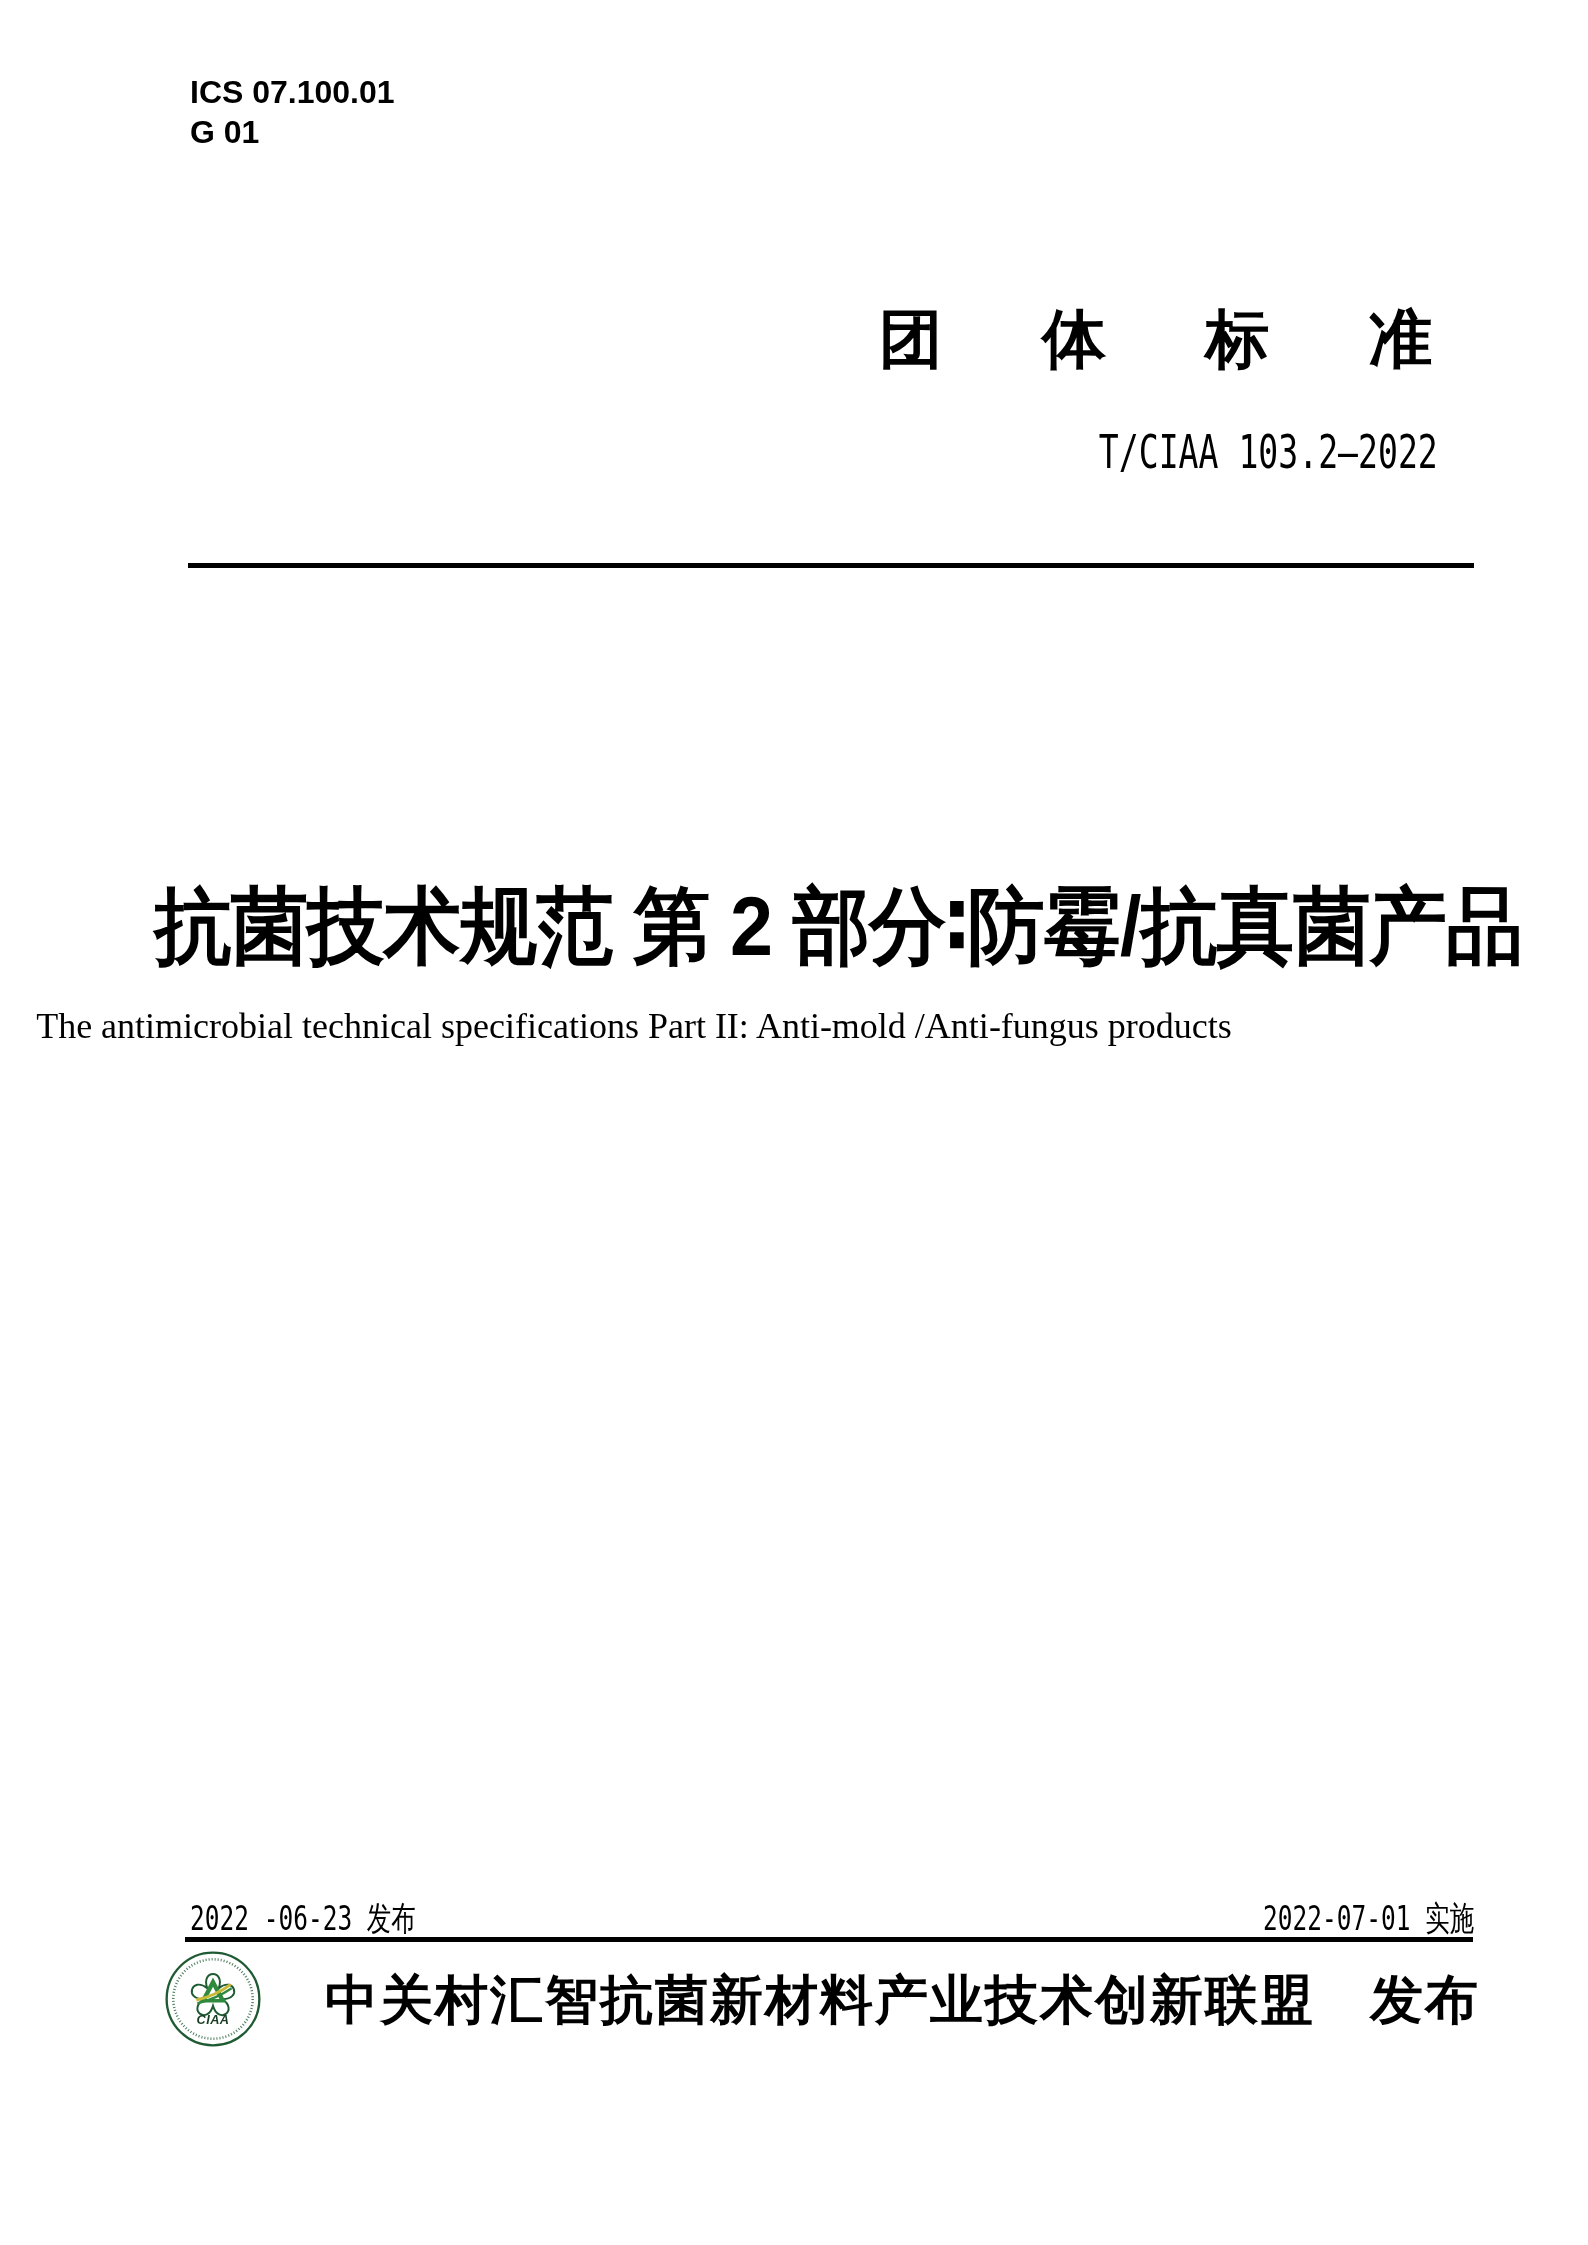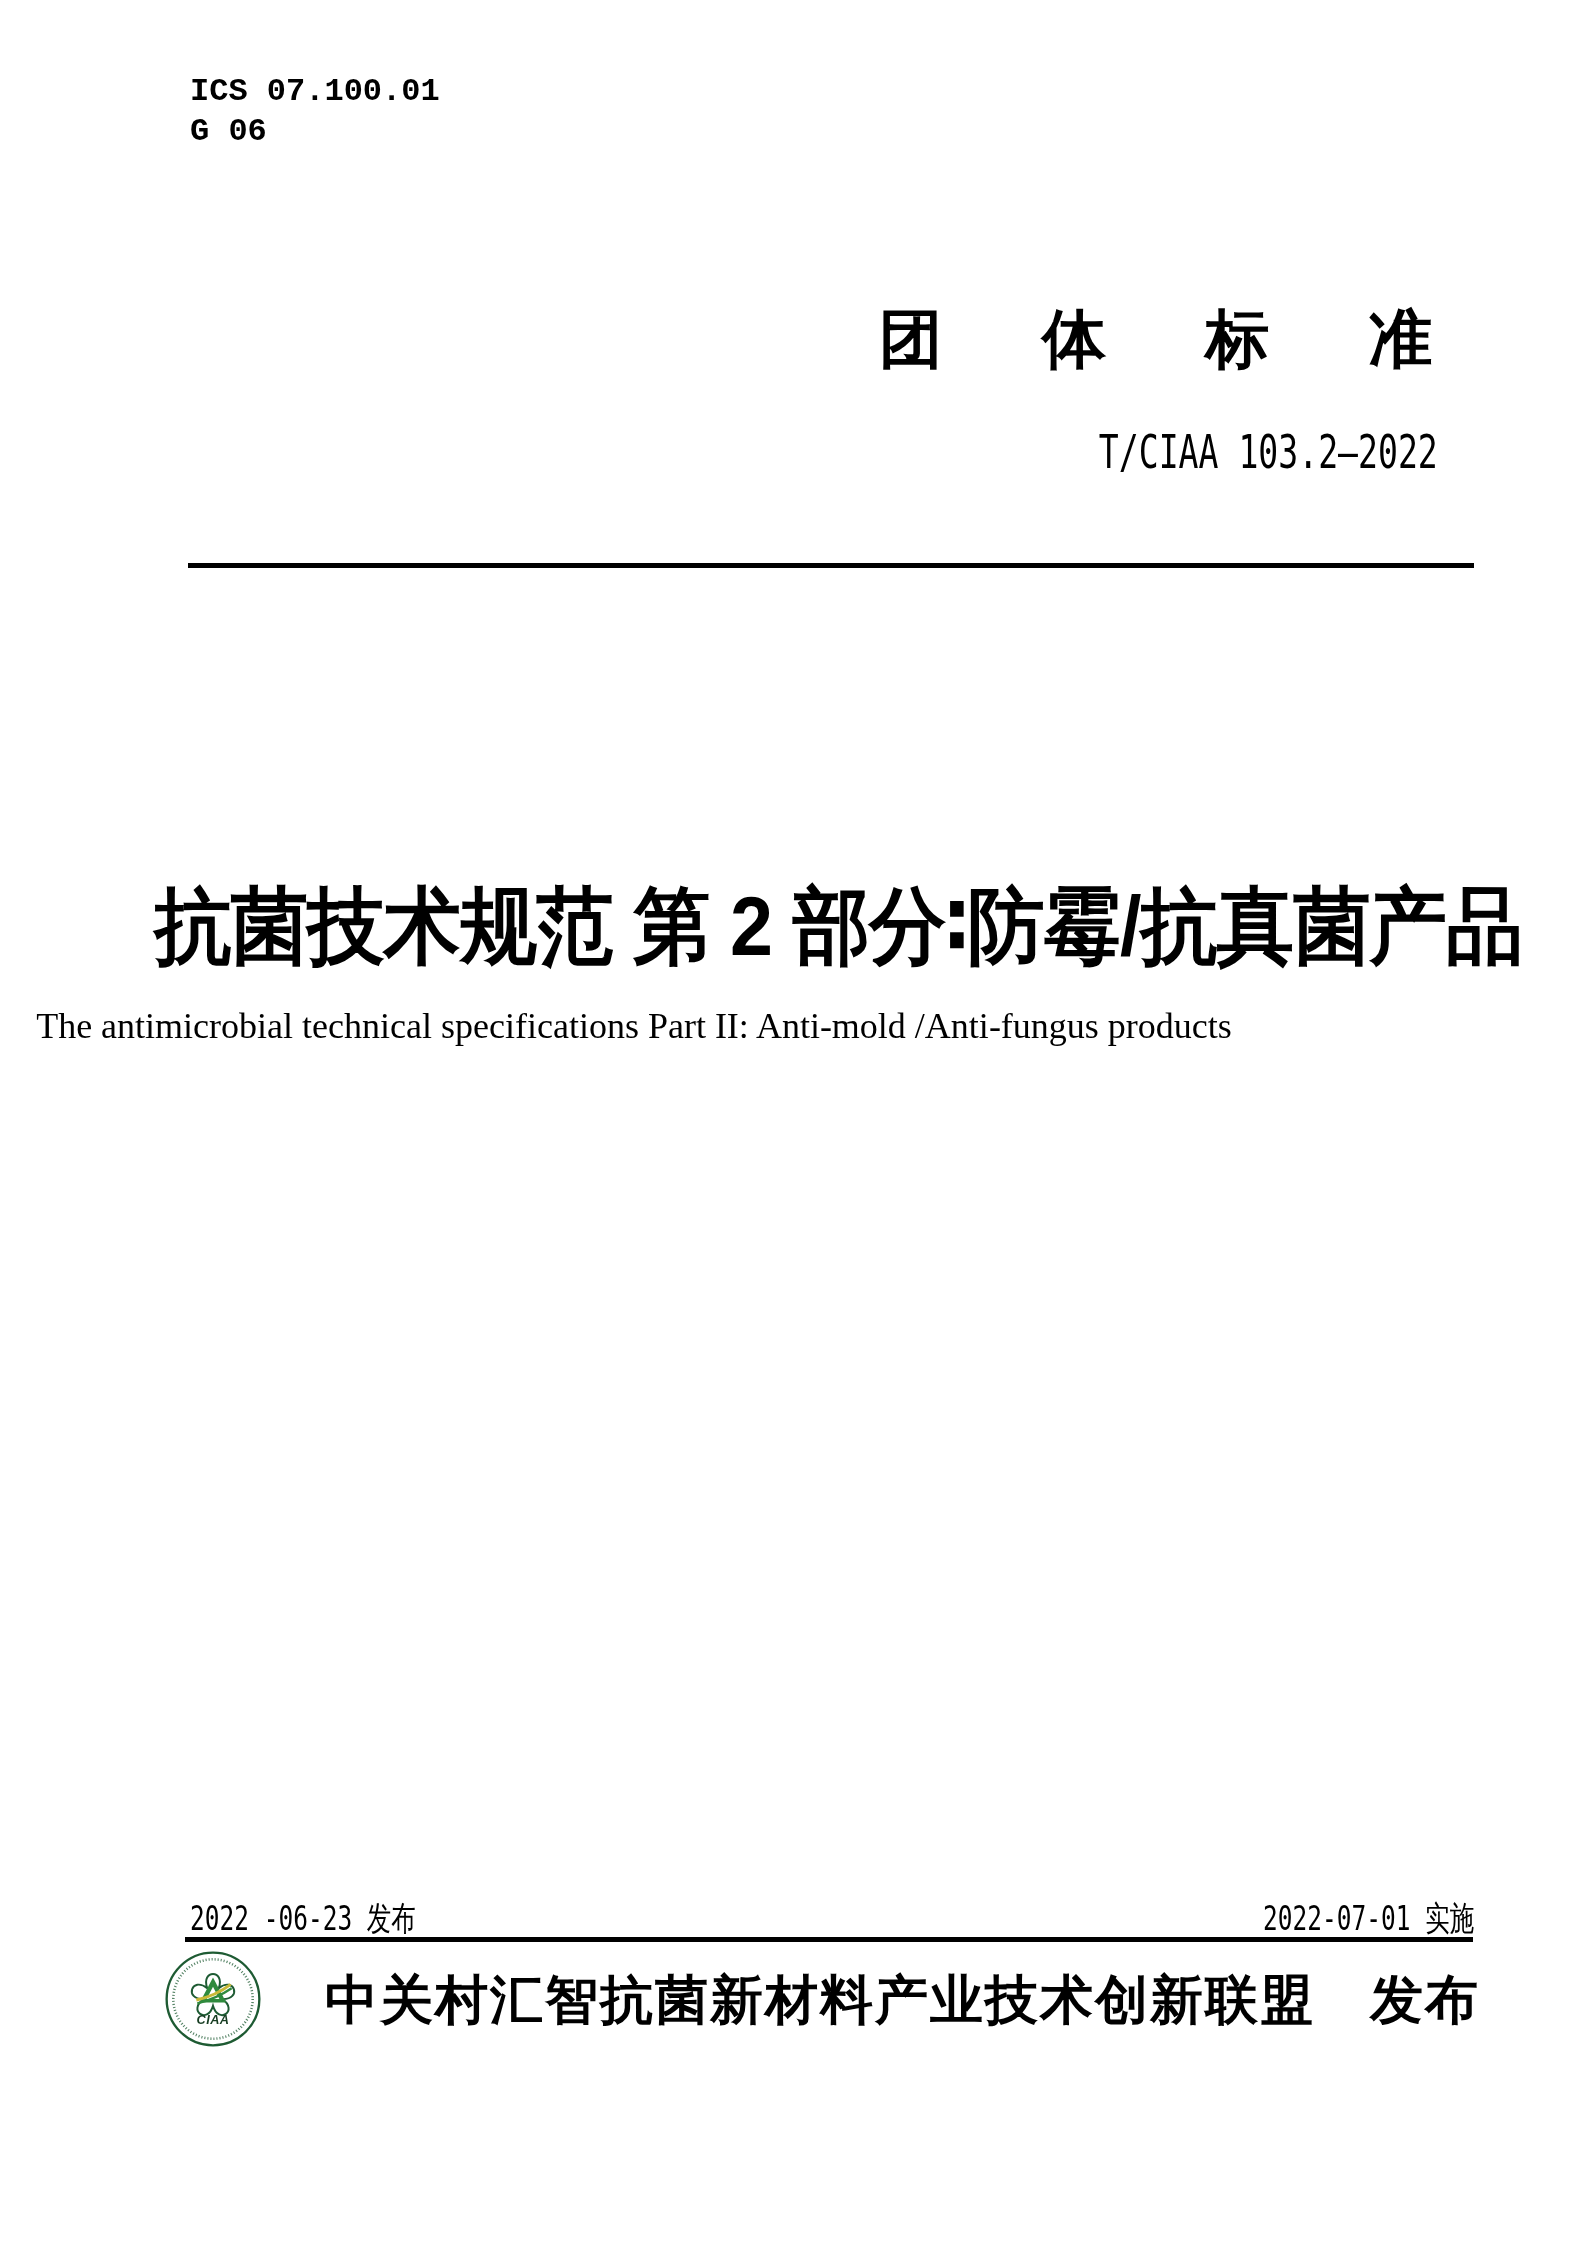--- a/index.html
+++ b/index.html
@@ -9,21 +9,21 @@
     margin:0 auto;
     background:#ffffff;
     overflow:hidden;
     font-family:"Liberation Serif","DejaVu Serif",serif;
     color:#000;
   }
   
   .ics-block{
     position:absolute;left:190px;top:72px;
     font-weight:bold;font-size:32px;line-height:40px;
-    font-family:Liberation Mono, monospace;
+    font-family:Liberation Sans, sans-serif;
   }
   
   .doc-type{
     position:absolute;left:190px;width:1284px;top:300px;
     text-align:right;
     font-family:"Liberation Serif","DejaVu Serif",serif;
     font-weight:bold;font-size:64px;line-height:80px;
     letter-spacing:.65em;text-indent:.65em;
     white-space:nowrap;
   }
@@ -74,21 +74,21 @@
     white-space:nowrap;letter-spacing:2px;margin-left:20px;
   }
 </style>
 </head>
 <body>
 
 <div id="page">
 
   <div class="ics-block">
     <div>ICS 07.100.01</div>
-    <div>G 06</div>
+    <div>G 01</div>
   </div>
 
   <div class="doc-type">团 体 标 准</div>
 
   <div class="std-number"><span class="squeeze-r">T/CIAA 103.2—2022</span></div>
 
   <div class="rule rule-top"></div>
 
   <div class="main-title"><span class="squeeze-c">抗菌技术规范 第 2 部分∶防霉/抗真菌产品</span></div>
 

